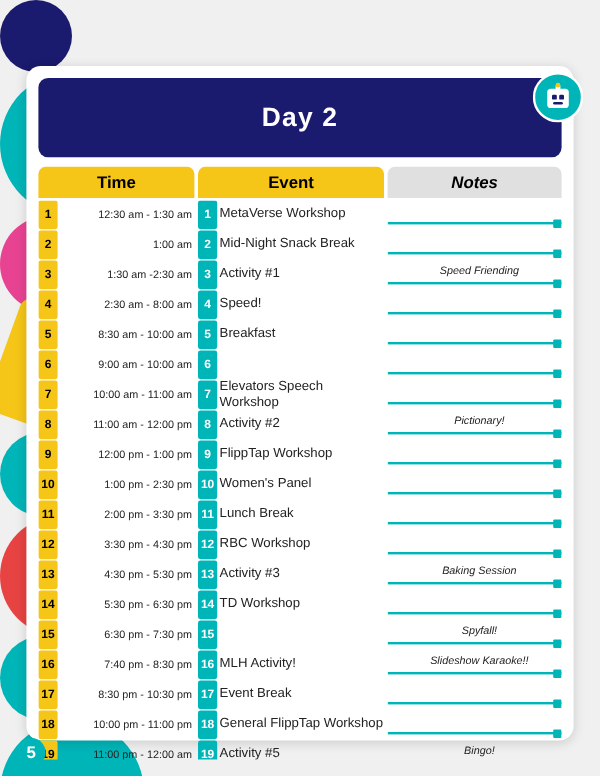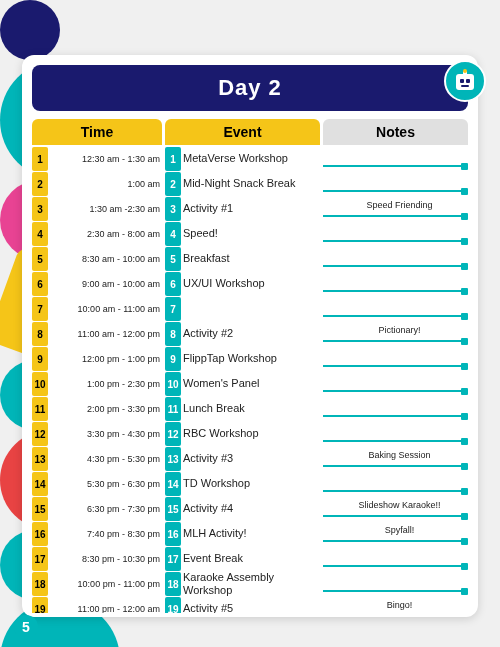--- a/index.html
+++ b/index.html
@@ -42,21 +42,21 @@
       box-shadow: 0 2px 10px rgba(0,0,0,0.15);
     }
 
     
     .header {
       display: flex;
       align-items: center;
       justify-content: center;
       background: #1a1a6e;
       border-radius: 8px;
-      padding: 10px 16px;
+      padding: 20px 16px;
       margin-bottom: 8px;
       position: relative;
     }
     .header-title {
       color: white;
       font-size: 22px;
       font-weight: bold;
       letter-spacing: 1px;
     }
     .avatar-icon {
@@ -74,21 +74,21 @@
       height: calc(100% - 48px);
     }
 
     .col-time, .col-event, .col-notes {
       display: flex;
       flex-direction: column;
     }
 
     .col-time { flex: 0 0 130px; }
     .col-event { flex: 0 0 155px; }
-    .col-notes { flex: 1; }
+    .col-notes { flex: 1; font-style: italic; }
 
     .col-header {
       background: #f5c518;
       border-radius: 6px 6px 0 0;
       text-align: center;
       font-weight: bold;
       font-size: 14px;
       padding: 5px 2px;
       color: #000;
       margin-bottom: 2px;
@@ -353,24 +353,24 @@
             <div class="event-row">
       <div class="event-num">4</div>
       <div class="event-text">Speed!</div>
     </div>
             <div class="event-row">
       <div class="event-num">5</div>
       <div class="event-text">Breakfast</div>
     </div>
             <div class="event-row">
       <div class="event-num">6</div>
-      <div class="event-text">UX/UI Workshop</div>
     </div>
             <div class="event-row">
       <div class="event-num">7</div>
+      <div class="event-text">Elevators Speech Workshop</div>
     </div>
             <div class="event-row">
       <div class="event-num">8</div>
       <div class="event-text">Activity #2</div>
     </div>
             <div class="event-row">
       <div class="event-num">9</div>
       <div class="event-text">FlippTap Workshop</div>
     </div>
             <div class="event-row">
@@ -388,33 +388,32 @@
             <div class="event-row">
       <div class="event-num">13</div>
       <div class="event-text">Activity #3</div>
     </div>
             <div class="event-row">
       <div class="event-num">14</div>
       <div class="event-text">TD Workshop</div>
     </div>
             <div class="event-row">
       <div class="event-num">15</div>
-      <div class="event-text">Activity #4</div>
     </div>
             <div class="event-row">
       <div class="event-num">16</div>
       <div class="event-text">MLH Activity!</div>
     </div>
             <div class="event-row">
       <div class="event-num">17</div>
       <div class="event-text">Event Break</div>
     </div>
             <div class="event-row">
       <div class="event-num">18</div>
-      <div class="event-text">Karaoke Assembly Workshop</div>
+      <div class="event-text">General FlippTap Workshop</div>
     </div>
             <div class="event-row">
       <div class="event-num">19</div>
       <div class="event-text">Activity #5</div>
     </div>
           </div>
       </div>
 
       <div class="col-notes">
         <div class="col-header">Notes</div>
@@ -483,26 +482,26 @@
       <div class="note-text">Baking Session</div>
       <div class="note-line"></div>
       <div class="note-dot"></div>
     </div>
             <div class="note-row">
 
       <div class="note-line"></div>
       <div class="note-dot"></div>
     </div>
             <div class="note-row">
+      <div class="note-text">Spyfall!</div>
+      <div class="note-line"></div>
+      <div class="note-dot"></div>
+    </div>
+            <div class="note-row">
       <div class="note-text">Slideshow Karaoke!!</div>
-      <div class="note-line"></div>
-      <div class="note-dot"></div>
-    </div>
-            <div class="note-row">
-      <div class="note-text">Spyfall!</div>
       <div class="note-line"></div>
       <div class="note-dot"></div>
     </div>
             <div class="note-row">
 
       <div class="note-line"></div>
       <div class="note-dot"></div>
     </div>
             <div class="note-row">
 

